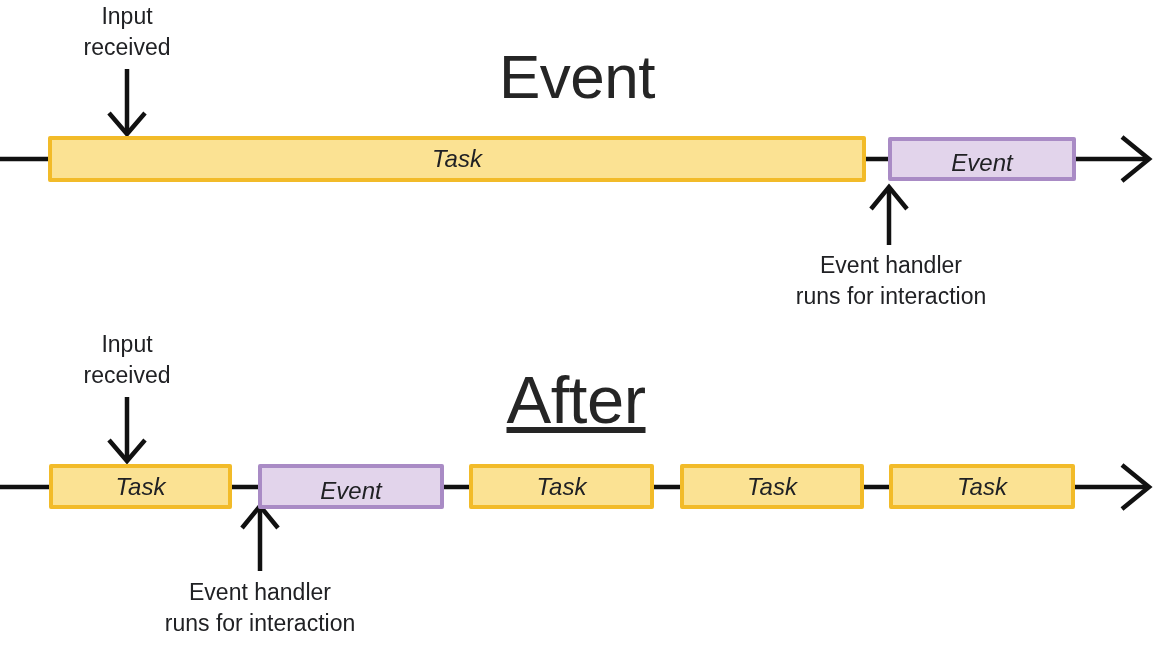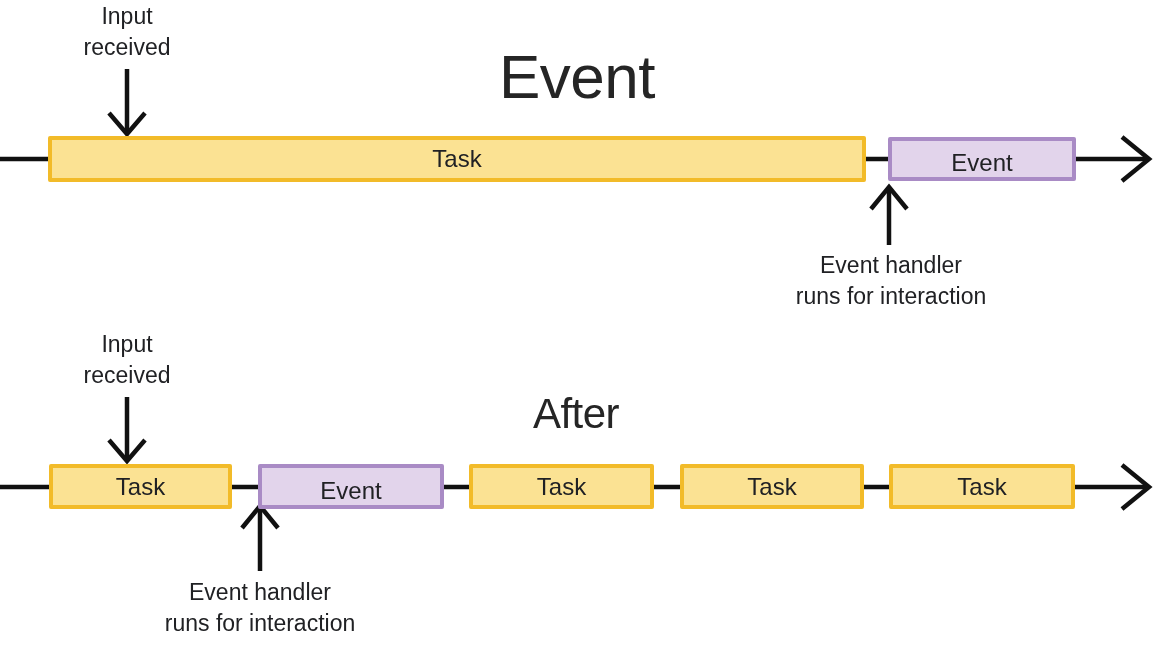--- a/index.html
+++ b/index.html
@@ -32,20 +32,21 @@
     stroke-linejoin: miter;
     stroke-linecap: butt;
   }
   .box {
     position: absolute;
     display: flex;
     align-items: center;
     justify-content: center;
     box-sizing: border-box;
     border-radius: 2px;
+    font-style: italic;
   }
   .box.task {
     background: var(--task-fill, #FBE293);
     border: 4px solid var(--task-border, #F2BB29);
   }
   .box.event {
     background: var(--event-fill, #E2D4EB);
     border: 4px solid var(--event-border, #A98BC5);
     align-items: flex-end;
   }
@@ -123,21 +124,21 @@
   <div class="box event" style="left:888px; top:137px; width:188px; height:44px;">
     <span class="box-label">Event</span>
   </div>
 
   <div class="annot" style="left:891px; top:250px;">Event handler
 runs for interaction</div>
 
   <div class="annot" style="left:127px; top:329px;">Input
 received</div>
 
-  <div class="title" style="left:576px; top:384px; font-size:42px; line-height:60px;">After</div>
+  <div class="title" style="left:576px; top:370px; font-size:67px; line-height:60px;text-decoration:underline;">After</div>
 
   <div class="box task" style="left:49px; top:464px; width:183px; height:45px;">
     <span class="box-label">Task</span>
   </div>
 
   <div class="box event" style="left:258px; top:464px; width:186px; height:45px;">
     <span class="box-label">Event</span>
   </div>
 
   <div class="box task" style="left:469px; top:464px; width:185px; height:45px;">

